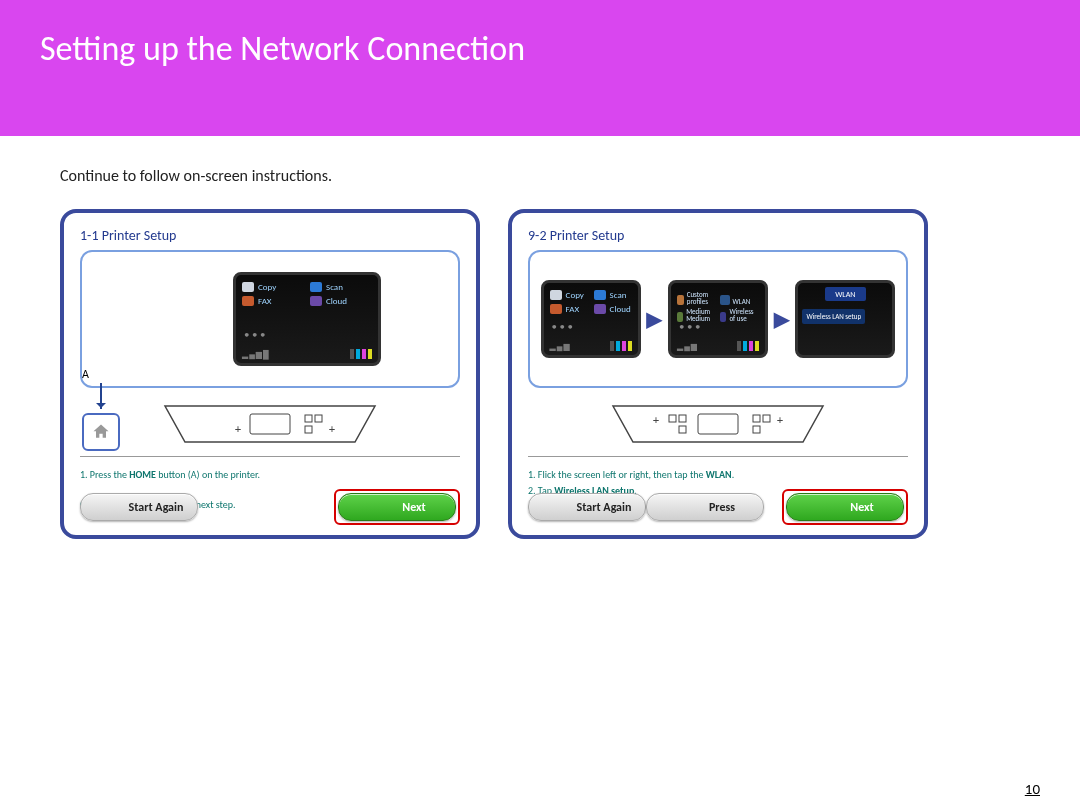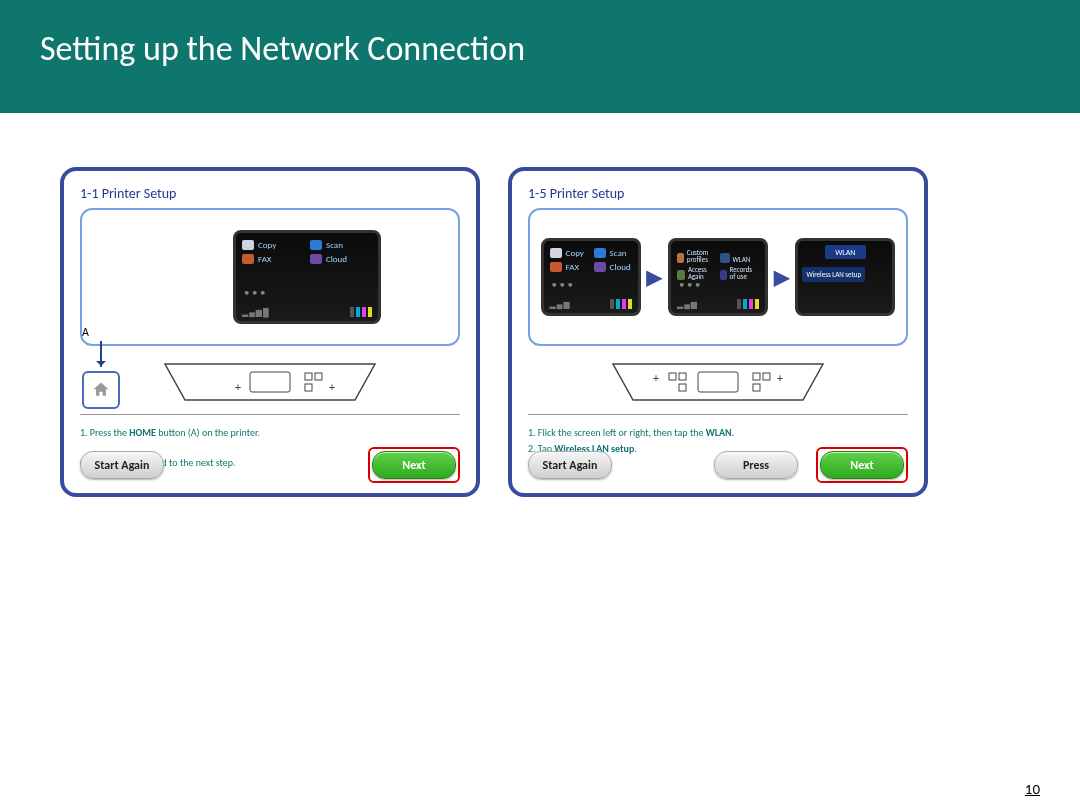--- a/index.html
+++ b/index.html
@@ -1,17 +1,17 @@
 <!DOCTYPE html>
 <html><head>
 <meta charset="utf-8">
 <style>
   html,body{margin:0;padding:0;font-family:Calibri,Arial,sans-serif;background:#fff;}
   .page{width:1080px;height:810px;position:relative;}
-  .header{background:#0f766e;color:#fff;padding:28px 40px 44px;}
+  .header{background:#d946ef;color:#fff;padding:28px 40px 67px;}
   .header h1{margin:0;font-size:34px;font-weight:400;}
   .body{padding:30px 60px 0;}
   .body p{margin:0 0 18px;font-size:16px;color:#222;}
   .panels{display:flex;gap:28px;margin-top:24px;}
   .panel{width:420px;height:330px;border:4px solid #3a4a9c;border-radius:16px;background:#fff;position:relative;padding:14px 16px 10px;box-sizing:border-box;}
   .panel-title{font-size:14px;color:#233a8f;font-weight:400;margin-bottom:6px;}
   .inner{border:2px solid #7aa0e0;border-radius:12px;height:138px;position:relative;display:flex;align-items:center;justify-content:center;gap:6px;padding:6px;box-sizing:border-box;}
   .lcd{width:148px;height:94px;border:3px solid #333;border-radius:8px;background:linear-gradient(#0b0b0b,#1a1a1a);position:relative;padding:6px;box-sizing:border-box;}
   .lcd2{width:100px;height:78px;}
   .lcd-grid{display:grid;grid-template-columns:1fr 1fr;gap:3px 6px;}
@@ -47,37 +47,38 @@
   .cpanel{width:230px;height:48px;position:relative;}
   .home-callout{position:absolute;left:18px;top:154px;}
   .home-callout .A{font-size:12px;}
   .home-callout .arrow{width:2px;height:26px;background:#23438f;margin:2px auto 0;position:relative;}
   .home-callout .arrow:after{content:"";position:absolute;bottom:-4px;left:-4px;border:5px solid transparent;border-top-color:#23438f;}
   .home-btn{width:34px;height:34px;border:2px solid #4a6ac0;border-radius:6px;display:flex;align-items:center;justify-content:center;margin-top:4px;}
   .home-btn svg{width:20px;height:20px;fill:#999;}
   .divider{border:0;border-top:1px solid #999;margin:8px 0 10px;}
   .instructions{font-size:10px;color:#0f766e;line-height:1.6;}
   .bottom-buttons{position:absolute;left:16px;right:16px;bottom:10px;display:flex;justify-content:space-between;align-items:center;}
-  .btn{min-width:82px;height:26px;border-radius:13px;font-size:12px;font-weight:bold;display:flex;align-items:center;justify-content:center;box-shadow:inset 0 1px 0 rgba(255,255,255,.7),0 1px 2px rgba(0,0,0,.3);}
+  .btn{min-width:82px;height:26px;border-radius:13px;font-size:12px;font-weight:bold;display:flex;align-items:center;justify-content:center;box-shadow:inset 0 1px 0 rgba(255,255,255,.7),0 1px 2px rgba(0,0,0,.3);padding-left:34px;}
   .btn-grey{background:linear-gradient(#f5f5f5,#cfcfcf);color:#222;border:1px solid #aaa;}
   .btn-green{background:linear-gradient(#5fd24a,#2fa81f);color:#fff;border:1px solid #2a7a18;}
   .red-outline{border:2px solid #d60000;border-radius:6px;padding:2px;}
   .right-btns{display:flex;gap:18px;align-items:center;}
   .pagenum{position:absolute;right:40px;bottom:12px;font-size:15px;text-decoration:underline;}
   b{font-weight:bold;}
 </style>
 </head>
 <body>
 
 <div class="page">
   <div class="header">
     <h1>Setting up the Network Connection</h1>
   </div>
 
   <div class="body">
+    <p>Continue to follow on-screen instructions.</p>
 
     <div class="panels">
 
       <div class="panel">
         <div class="panel-title">1-1 Printer Setup</div>
         <div class="inner" style="padding-left:80px;">
           <div class="lcd">
             <div class="lcd-grid">
               <div class="ico">
                   <div class="sq copy"></div>
@@ -142,21 +143,21 @@
           <div class="btn btn-grey">Start Again</div>
           <div class="right-btns">
             <div class="red-outline">
               <div class="btn btn-green">Next</div>
             </div>
           </div>
         </div>
       </div>
 
       <div class="panel">
-        <div class="panel-title">1-5 Printer Setup</div>
+        <div class="panel-title">9-2 Printer Setup</div>
         <div class="inner">
           <div class="lcd lcd2">
             <div class="lcd-grid">
               <div class="ico">
                   <div class="sq copy"></div>
                   <span class="lbl">Copy</span>
                 </div>
               <div class="ico">
                   <div class="sq scan"></div>
                   <span class="lbl">Scan</span>
@@ -187,25 +188,25 @@
               <div class="si">
                   <div class="ssq c1"></div>
                   <span>Custom profiles</span>
                 </div>
               <div class="si">
                   <div class="ssq c2"></div>
                   <span>WLAN</span>
                 </div>
               <div class="si">
                   <div class="ssq c3"></div>
-                  <span>Access Again</span>
+                  <span>Medium Medium</span>
                 </div>
               <div class="si">
                   <div class="ssq c4"></div>
-                  <span>Records of use</span>
+                  <span>Wireless of use</span>
                 </div>
             </div>
             <div class="dots">• • •</div>
             <div class="ink">
                 <span class="sig">▂▄▆</span>
                 <div class="bars">
                   <span></span>
                   <span></span>
                   <span></span>
                   <span></span>

